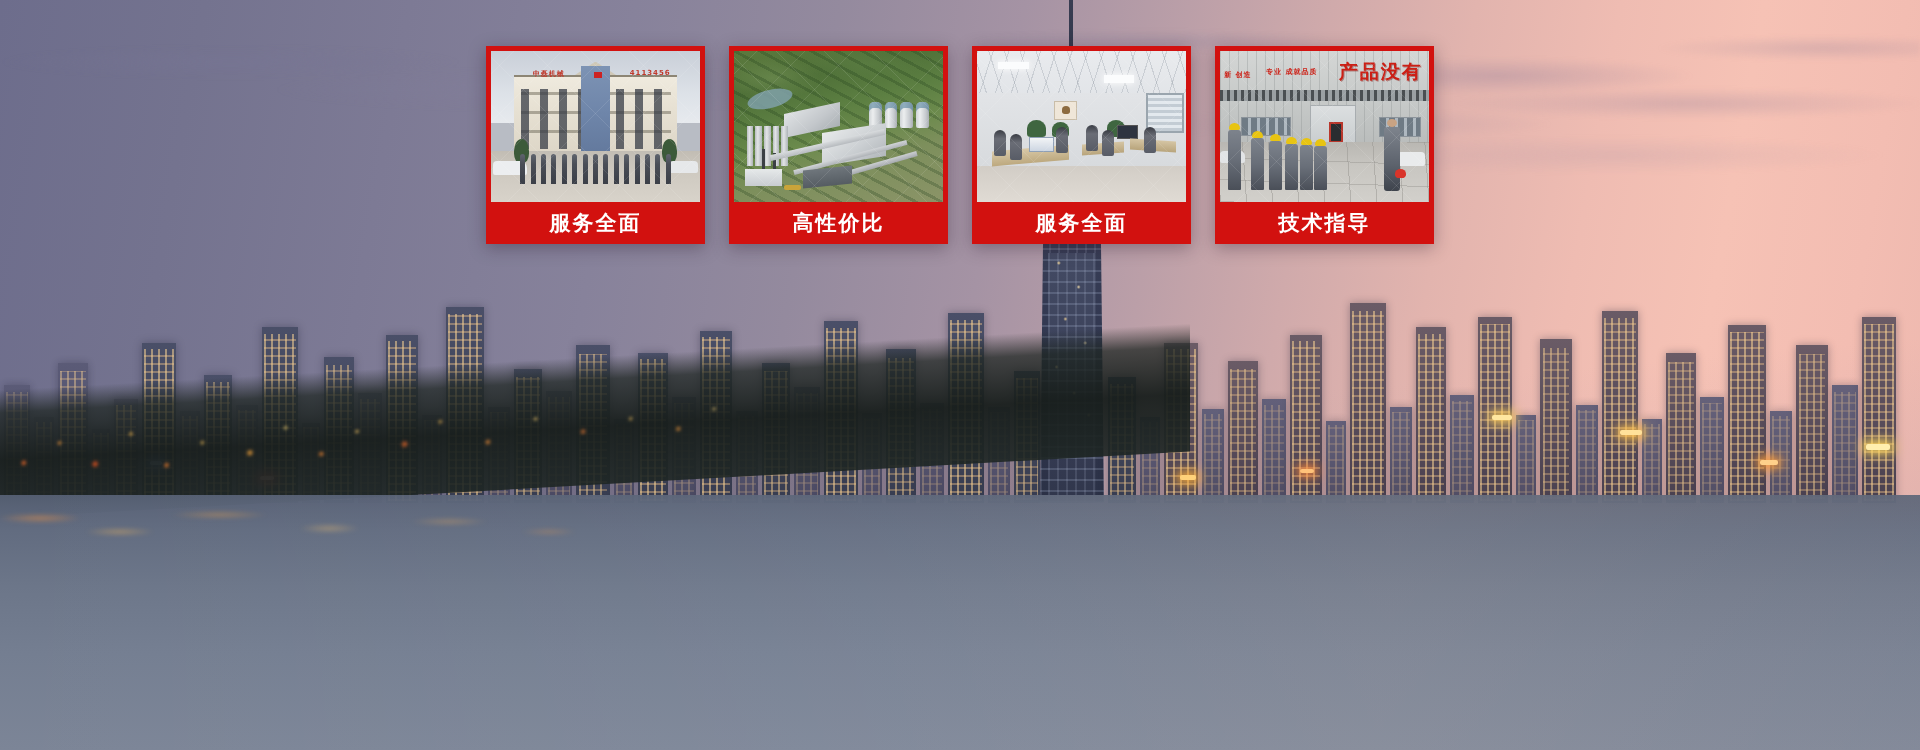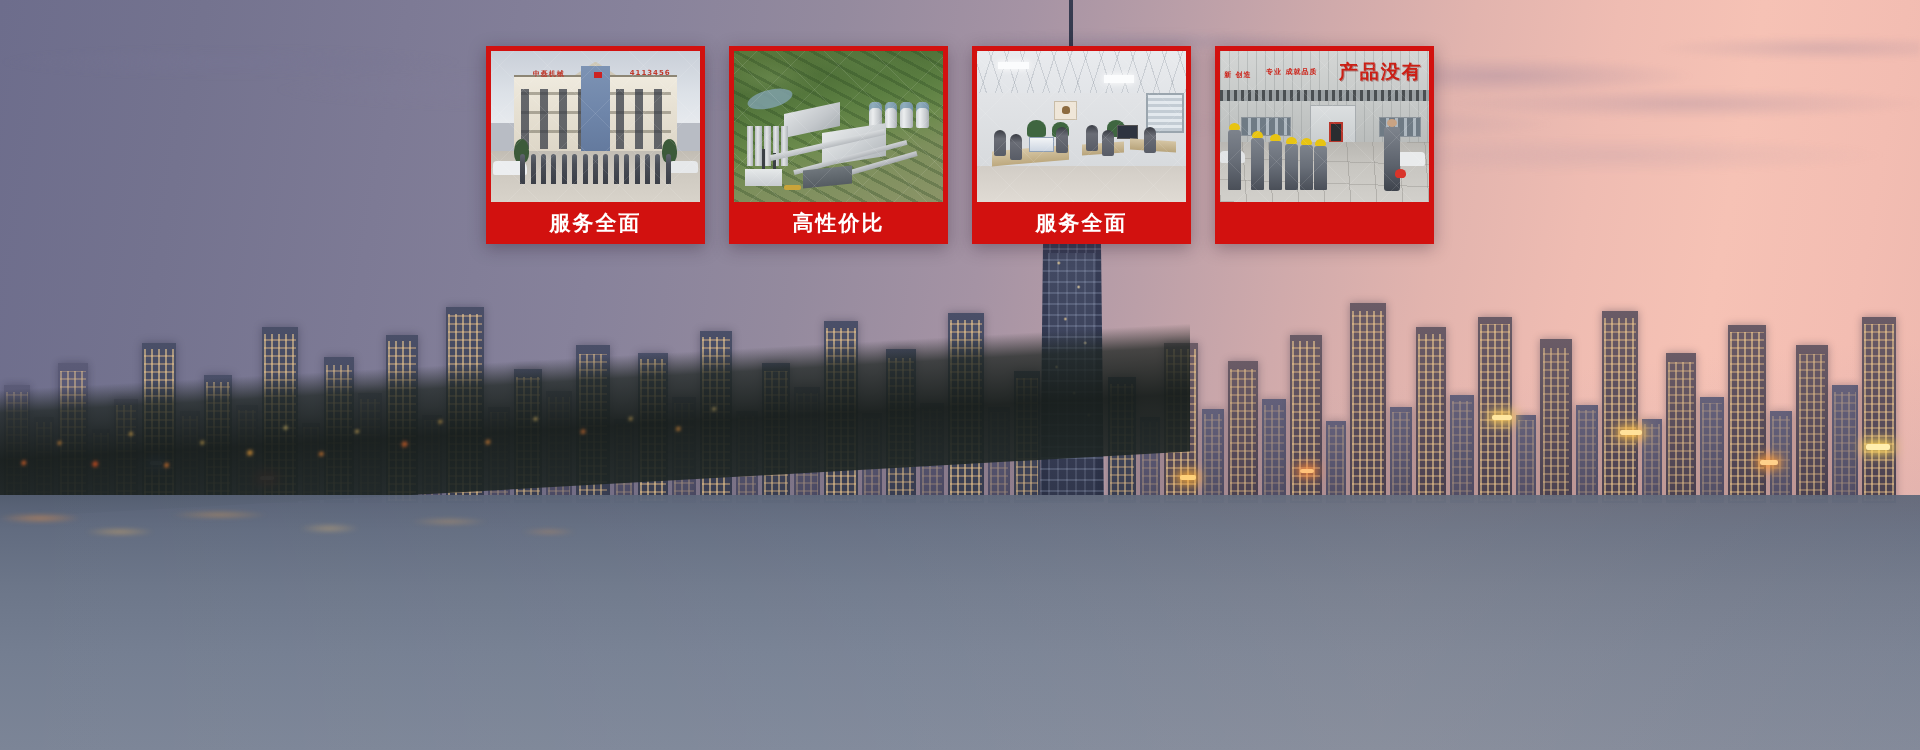--- a/index.html
+++ b/index.html
@@ -786,17 +786,18 @@
                 <s></s>
               </div>
           </div>
           <div class="p4-boss">
               <b></b>
               <s></s>
             </div>
           <div class="p4-helmet"></div>
           <div class="wm"></div>
         </div>
+        <div class="card-label">技术指导</div>
       </div>
 
     </div>
   </div>
 </div>
 
 </body></html>

